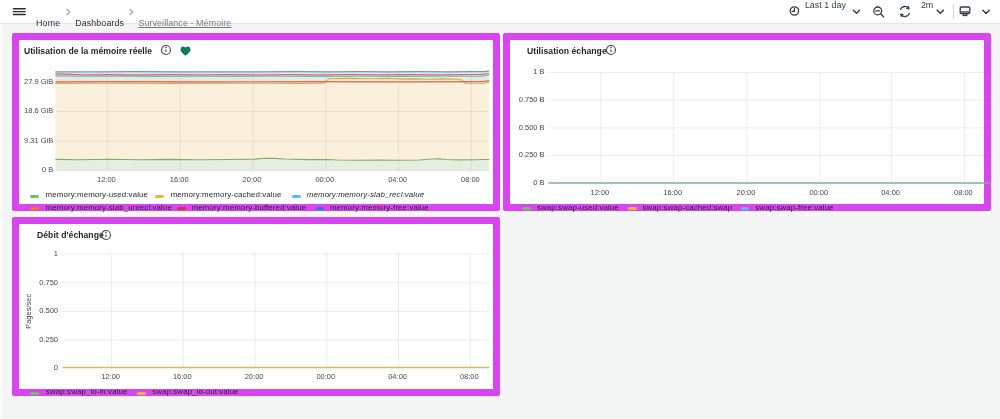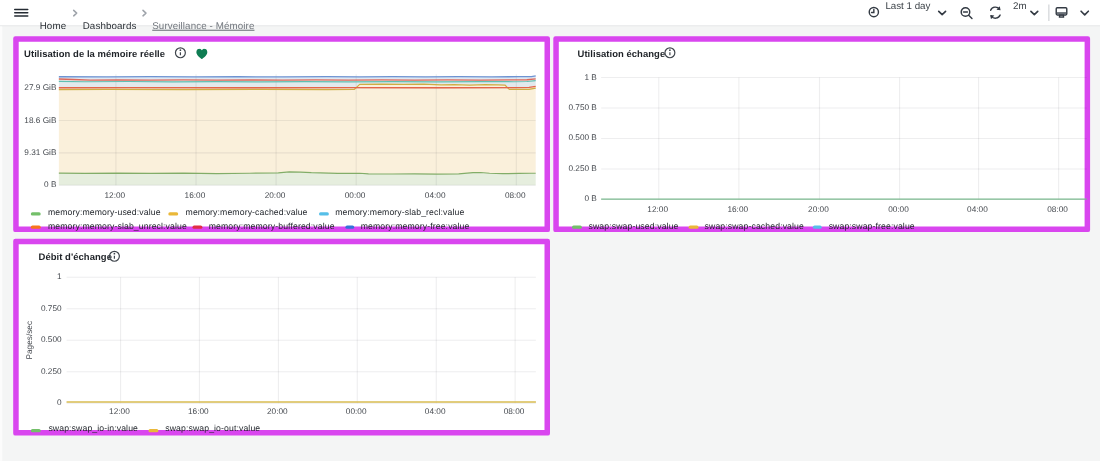--- a/index.html
+++ b/index.html
@@ -2,21 +2,21 @@
 <html><head>
 <meta charset="utf-8">
 <style>
   * { margin:0; padding:0; box-sizing:border-box; }
   html,body { width:1000px; height:419px; background:#f4f5f5; font-family:"Liberation Sans", sans-serif; overflow:hidden; }
   .abs { position:absolute; }
   #nav { position:absolute; left:0; top:0; width:1000px; height:24px; background:#ffffff; border-bottom:1px solid #e4e5e7; }
   .crumb { position:absolute; top:7.2px; font-size:8.9px; line-height:9px; color:#2c3137; font-weight:500; letter-spacing:0.1px;margin-top:12px;}
   .crumb.gray { color:#72777e; font-weight:400;text-decoration:underline; }
   .navtxt { position:absolute; top:1px; font-size:8.9px; line-height:9px; color:#3a4046; font-weight:500; }
-  .panel { position:absolute; background:#ffffff; border:5px solid #d946ef; border-radius:2px; }
+  .panel { position:absolute; background:#ffffff; border:7px solid #d946ef; border-radius:2px; }
   .ptitle { position:absolute; font-size:8.6px; line-height:9px; font-weight:700; color:#1e2227; letter-spacing:0.05px; }
   .leg { position:absolute; font-size:7.9px; line-height:8px; color:#24282e; letter-spacing:0.1px;}
   .dash { position:absolute; height:3px; border-radius:2px; width:8.7px; }
   svg { position:absolute; left:0; top:0; }
   svg text { font-family:"Liberation Sans", sans-serif; font-size:7.5px; fill:#45494f; }
 </style>
 </head>
 <body>
 
 <div id="nav">
@@ -124,21 +124,21 @@
     </svg>
   <svg width="11" height="10" class="abs" style="left:160.9px;top:5.6px;">
       <path d="M5.5 9.6 C5.5 9.6 0.5 6.6 0.5 3.4 C0.5 1.5 1.9 0.4 3.2 0.4 C4.2 0.4 5.1 1 5.5 1.7 C5.9 1 6.8 0.4 7.8 0.4 C9.1 0.4 10.5 1.5 10.5 3.4 C10.5 6.6 5.5 9.6 5.5 9.6 Z" fill="#0f7d53"></path>
     </svg>
 
   <div class="dash" style="left:11.4px; top:154.7px; background:#73bf69;"></div>
   <span class="leg" style="left:26.6px; top:151.0px;">memory:memory-used:value</span>
   <div class="dash" style="left:136.1px; top:154.7px; background:#eab839;"></div>
   <span class="leg" style="left:151.7px; top:151.0px;">memory:memory-cached:value</span>
   <div class="dash" style="left:273px; top:154.7px; background:#56bfe8;"></div>
-  <span class="leg" style="left:287.8px; top:151.0px;">memory:memory-slab_recl:value</span>
+  <span class="leg" style="left:287.8px; top:151.0px;font-style:italic;">memory:memory-slab_recl:value</span>
 
   <div class="dash" style="left:11.4px; top:167.2px; background:#f7751c;"></div>
   <span class="leg" style="left:26.6px; top:163.5px;">memory:memory-slab_unrecl:value</span>
   <div class="dash" style="left:158.3px; top:167.2px; background:#e02f44;"></div>
   <span class="leg" style="left:172.7px; top:163.5px;">memory:memory-buffered:value</span>
   <div class="dash" style="left:296.5px; top:167.2px; background:#3274d9;"></div>
   <span class="leg" style="left:310.9px; top:163.5px;">memory:memory-free:value</span>
 </div>
 
 <div class="panel" id="p2" style="left:503px; top:33px; width:488px; height:178px;">
@@ -175,21 +175,21 @@
       </g>
   </svg>
   <svg width="12" height="12" class="abs" style="left:94.9px;top:4.2px;">
       <circle cx="6" cy="6" r="4.5" fill="none" stroke="#40464d" stroke-width="1.1"></circle>
       <line x1="6" y1="5.5" x2="6" y2="8.3" stroke="#40464d" stroke-width="1.1"></line>
       <circle cx="6" cy="3.6" r="0.8" fill="#40464d"></circle>
     </svg>
   <div class="dash" style="left:12.2px; top:167.2px; background:#73bf69;"></div>
   <span class="leg" style="left:27.0px; top:163.5px;">swap:swap-used:value</span>
   <div class="dash" style="left:118px; top:167.2px; background:#eab839;"></div>
-  <span class="leg" style="left:132.5px; top:163.5px;">swap:swap-cached:value</span>
+  <span class="leg" style="left:132.5px; top:163.5px;">swap:swap-cached:swap</span>
   <div class="dash" style="left:230.8px; top:167.2px; background:#56bfe8;"></div>
   <span class="leg" style="left:245.3px; top:163.5px;">swap:swap-free:value</span>
 </div>
 
 <div class="panel" id="p3" style="left:12px; top:217px; width:487.5px; height:179px;">
   <div class="ptitle" style="left:18px; top:6.8px;">Débit d'échange</div>
   <svg width="487" height="179">
     <g stroke="#24292e" stroke-opacity="0.08" stroke-width="1">
         <line x1="43.5" y1="30.1" x2="470.2" y2="30.1"></line>
         <line x1="43.5" y1="58.7" x2="470.2" y2="58.7"></line>

